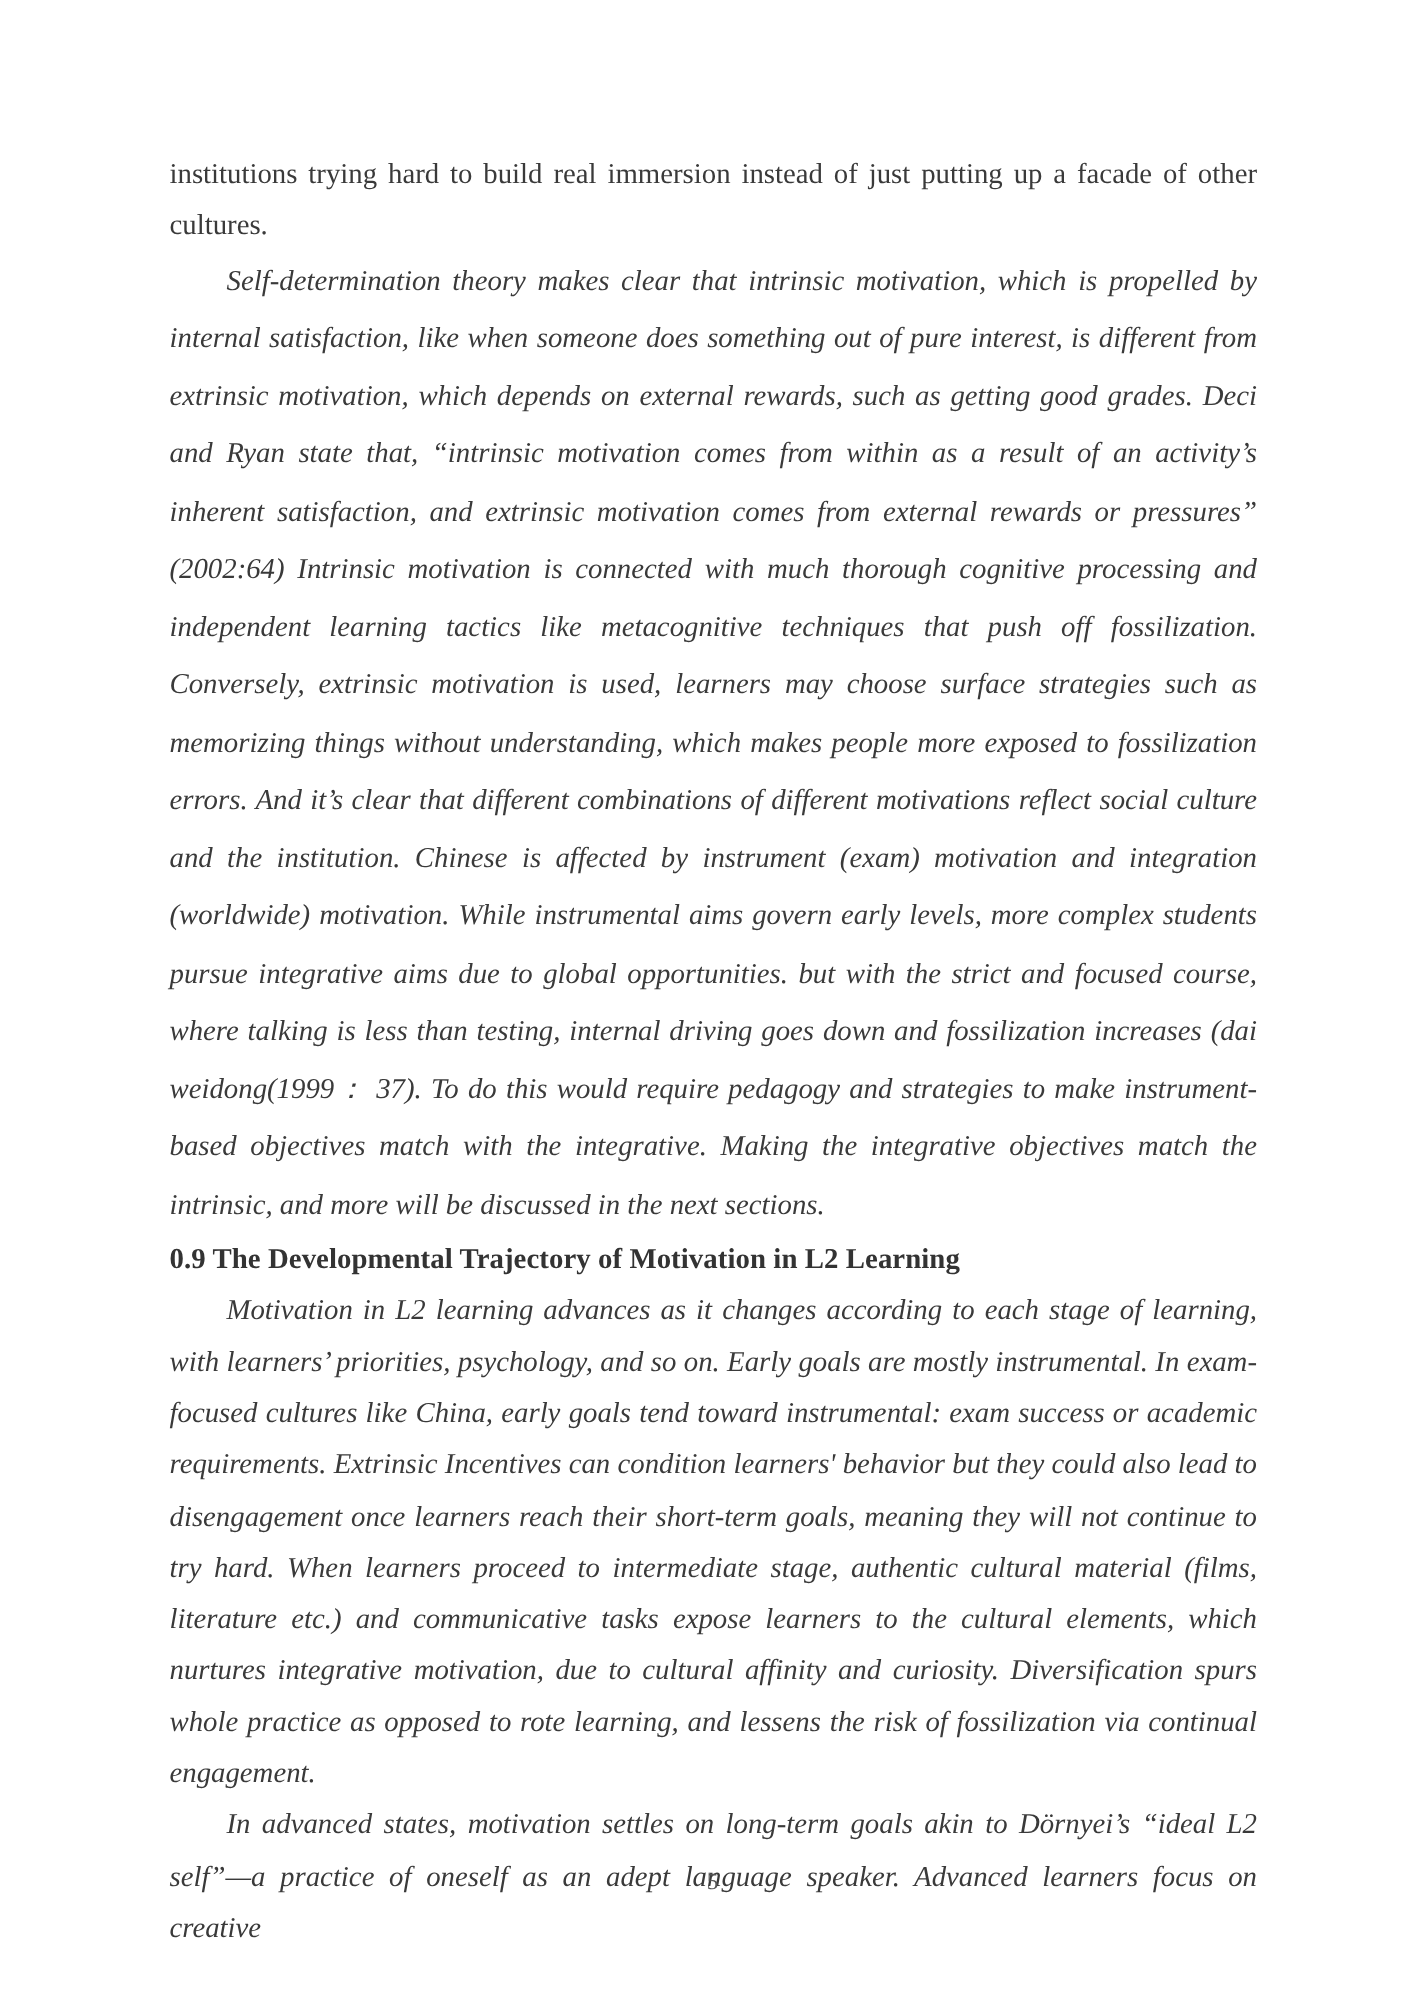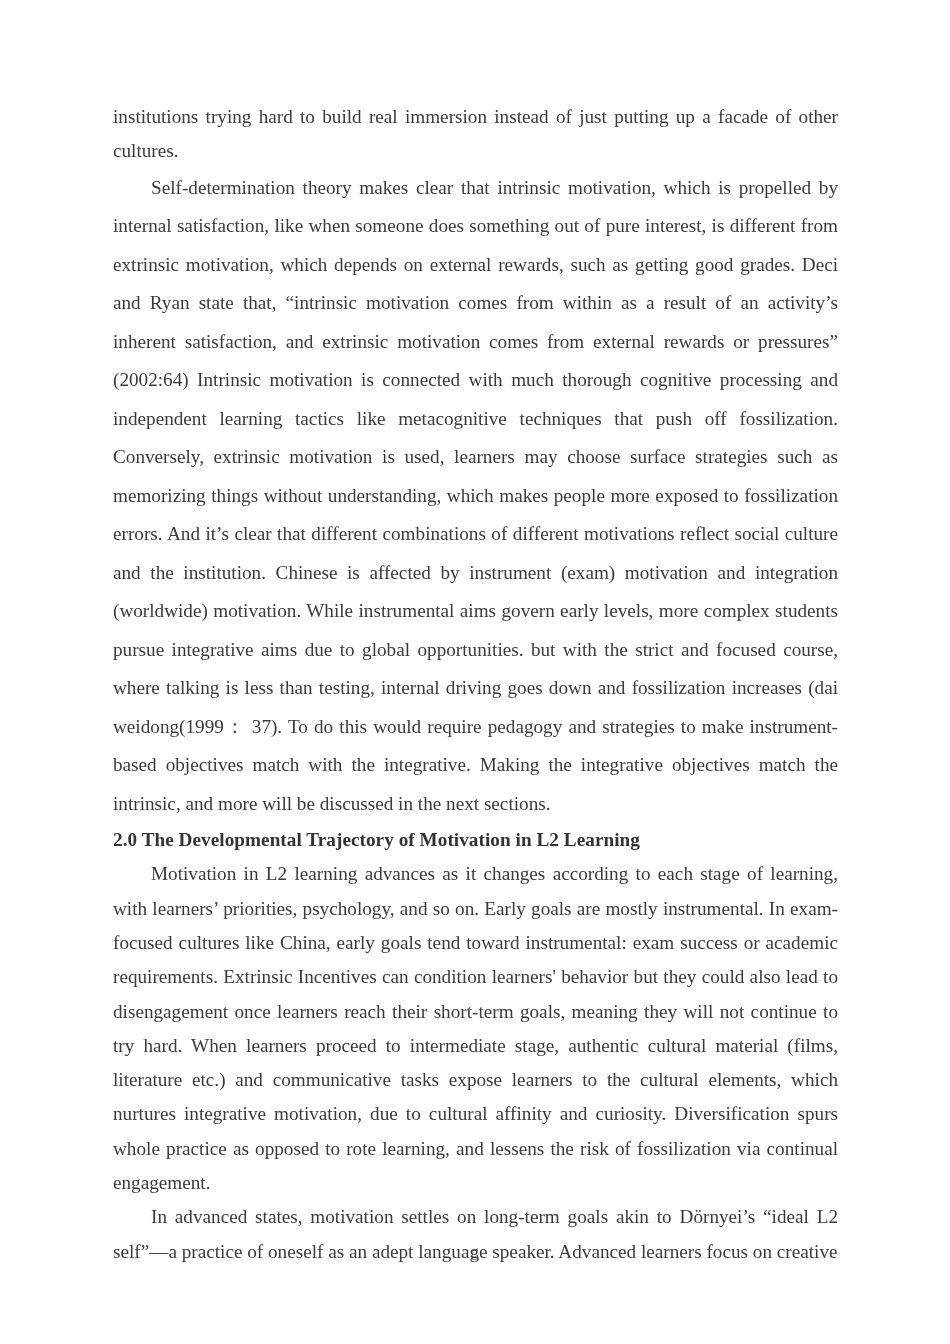--- a/index.html
+++ b/index.html
@@ -38,20 +38,21 @@
     line-height: 34.3px;
     text-align: justify;
     text-justify: inter-word;
     text-indent: 0;
     color: #3a3a3a;
     -webkit-font-smoothing: antialiased;
   }
 
   p.indented {
     text-indent: 38px;
+    font-style: italic;
   }
 
   p.has-cjk {
     line-height: 38.5px;
   }
 
   h2.section-heading {
     margin: 0;
     font-size: 19.2px;
     line-height: 34.3px;
@@ -77,21 +78,21 @@
 <body>
 
 <div class="page">
 
   <div class="text-column">
 
     <p class="body-par">institutions trying hard to build real immersion instead of just putting up a facade of other cultures.</p>
 
     <p class="body-par indented has-cjk">Self-determination theory makes clear that intrinsic motivation, which is propelled by internal satisfaction, like when someone does something out of pure interest, is different from extrinsic motivation, which depends on external rewards, such as getting good grades. Deci and Ryan state that, “intrinsic motivation comes from within as a result of an activity’s inherent satisfaction, and extrinsic motivation comes from external rewards or pressures” (2002:64) Intrinsic motivation is connected with much thorough cognitive processing and independent learning tactics like metacognitive techniques that push off fossilization. Conversely, extrinsic motivation is used, learners may choose surface strategies such as memorizing things without understanding, which makes people more exposed to fossilization errors. And it’s clear that different combinations of different motivations reflect social culture and the institution. Chinese is affected by instrument (exam) motivation and integration (worldwide) motivation. While instrumental aims govern early levels, more complex students pursue integrative aims due to global opportunities. but with the strict and focused course, where talking is less than testing, internal driving goes down and fossilization increases (dai weidong(1999： 37). To do this would require pedagogy and strategies to make instrument-based objectives match with the integrative. Making the integrative objectives match the intrinsic, and more will be discussed in the next sections.</p>
 
-    <h2 class="section-heading">2.0 The Developmental Trajectory of Motivation in L2 Learning</h2>
+    <h2 class="section-heading">0.9 The Developmental Trajectory of Motivation in L2 Learning</h2>
 
     <p class="body-par indented">Motivation in L2 learning advances as it changes according to each stage of learning, with learners’ priorities, psychology, and so on. Early goals are mostly instrumental. In exam-focused cultures like China, early goals tend toward instrumental: exam success or academic requirements. Extrinsic Incentives can condition learners' behavior but they could also lead to disengagement once learners reach their short-term goals, meaning they will not continue to try hard. When learners proceed to intermediate stage, authentic cultural material (films, literature etc.) and communicative tasks expose learners to the cultural elements, which nurtures integrative motivation, due to cultural affinity and curiosity. Diversification spurs whole practice as opposed to rote learning, and lessens the risk of fossilization via continual engagement.</p>
 
     <p class="body-par indented">In advanced states, motivation settles on long-term goals akin to Dörnyei’s “ideal L2 self”—a practice of oneself as an adept language speaker. Advanced learners focus on creative</p>
 
   </div>
 
   <div class="page-number">5</div>
 
 </div>

